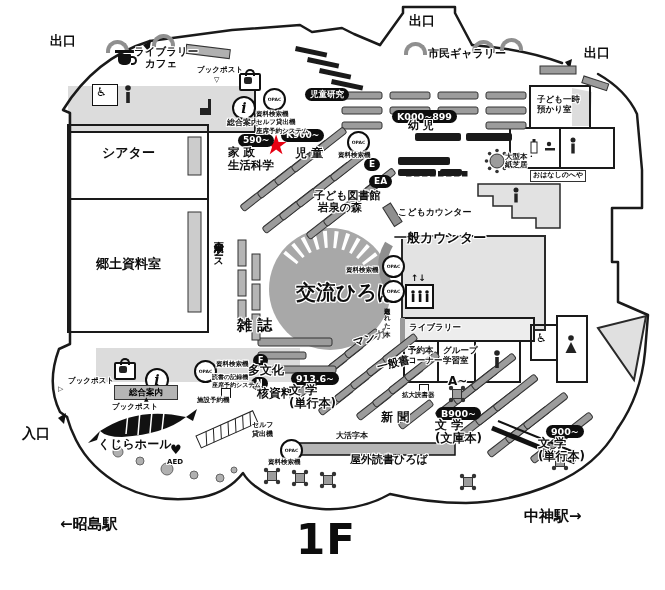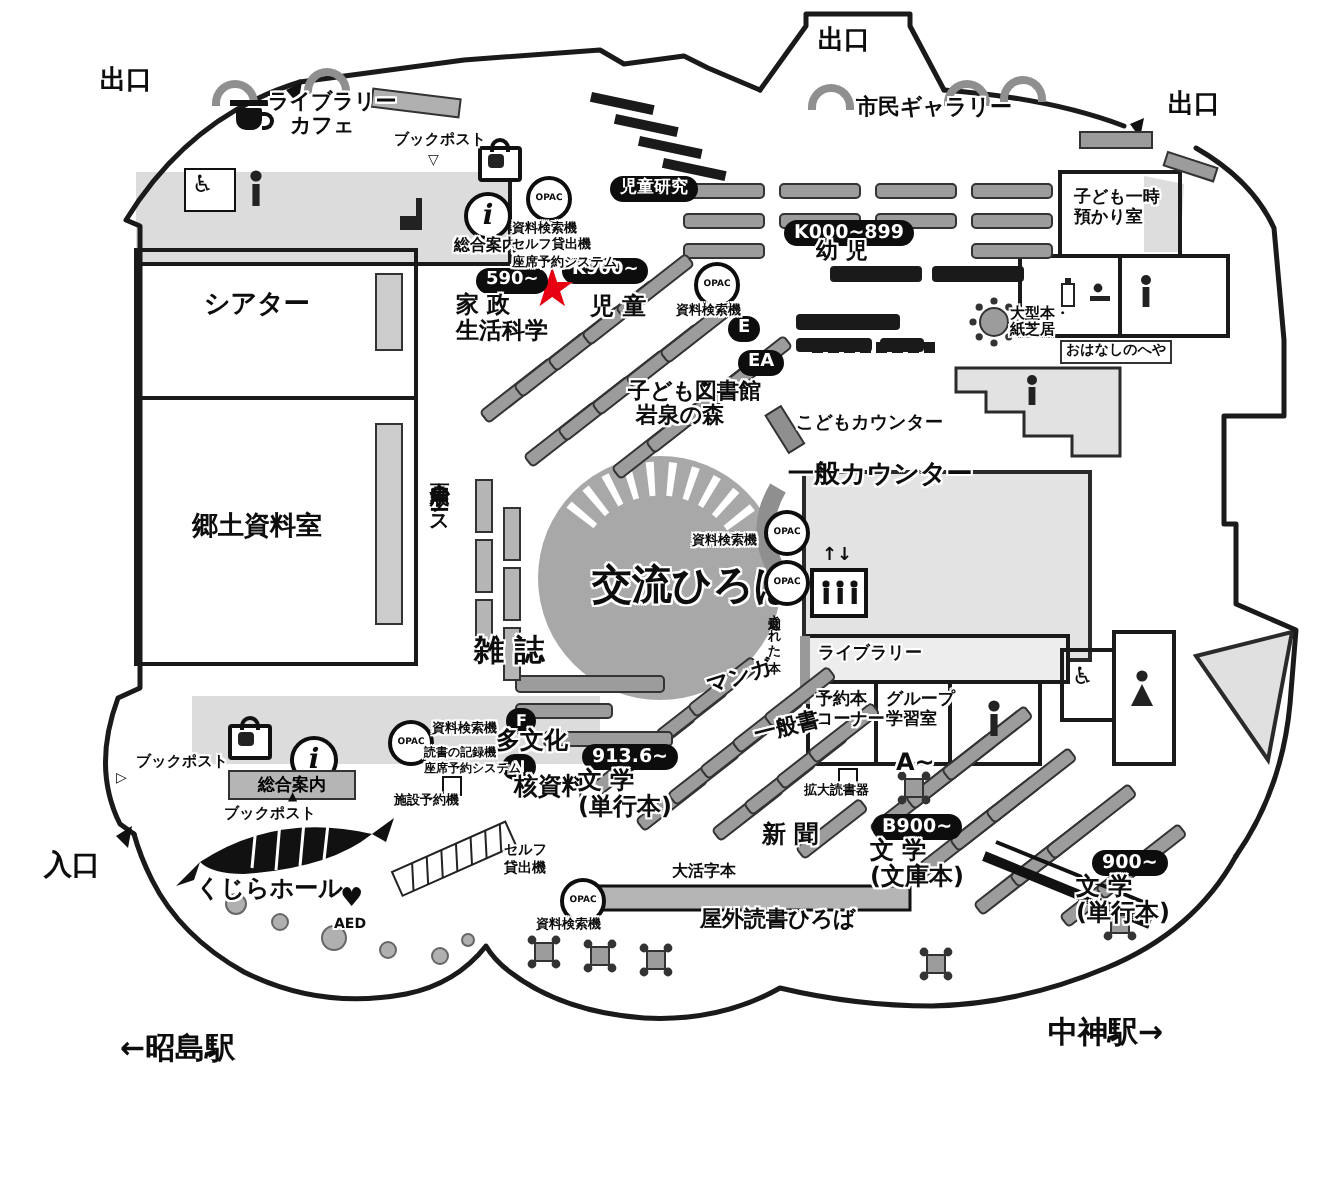--- a/index.html
+++ b/index.html
@@ -314,20 +314,21 @@
 <span class="sq" style="left:92px;top:84px;width:24px;height:20px"></span>
 <span class="lb" style="left:96px;top:86px;font-size:12px;text-shadow:none">♿</span>
 <span class="lb" style="left:536px;top:332px;font-size:12px;text-shadow:none">♿</span>
 
 <span class="lb" style="left:50px;top:34px;font-size:13px">出口</span>
 <span class="lb" style="left:409px;top:14px;font-size:13px">出口</span>
 <span class="lb" style="left:584px;top:46px;font-size:13px">出口</span>
 <span class="lb" style="left:22px;top:426px;font-size:14px">入口</span>
 <span class="lb" style="left:60px;top:516px;font-size:15px">←昭島駅</span>
 <span class="lb" style="left:524px;top:508px;font-size:15px">中神駅→</span>
+<span class="lb" style="left:296px;top:516px;font-size:42px;letter-spacing:1px">1F</span>
 
 <span class="lb" style="left:134px;top:46px;font-size:10.5px">ライブラリー
    カフェ</span>
 <span class="lb" style="left:428px;top:48px;font-size:11px">市民ギャラリー</span>
 <span class="lb" style="left:102px;top:146px;font-size:13px">シアター</span>
 <span class="lb" style="left:96px;top:257px;font-size:13px">郷土資料室</span>
 <span class="lb vert" style="left:213px;top:233px;font-size:10px;letter-spacing:1px">企画展示ブース</span>
 <span class="lb" style="left:296px;top:281px;font-size:20px">交流ひろば</span>
 <span class="lb" style="left:314px;top:190px;font-size:11px">子ども図書館
  岩泉の森</span>

